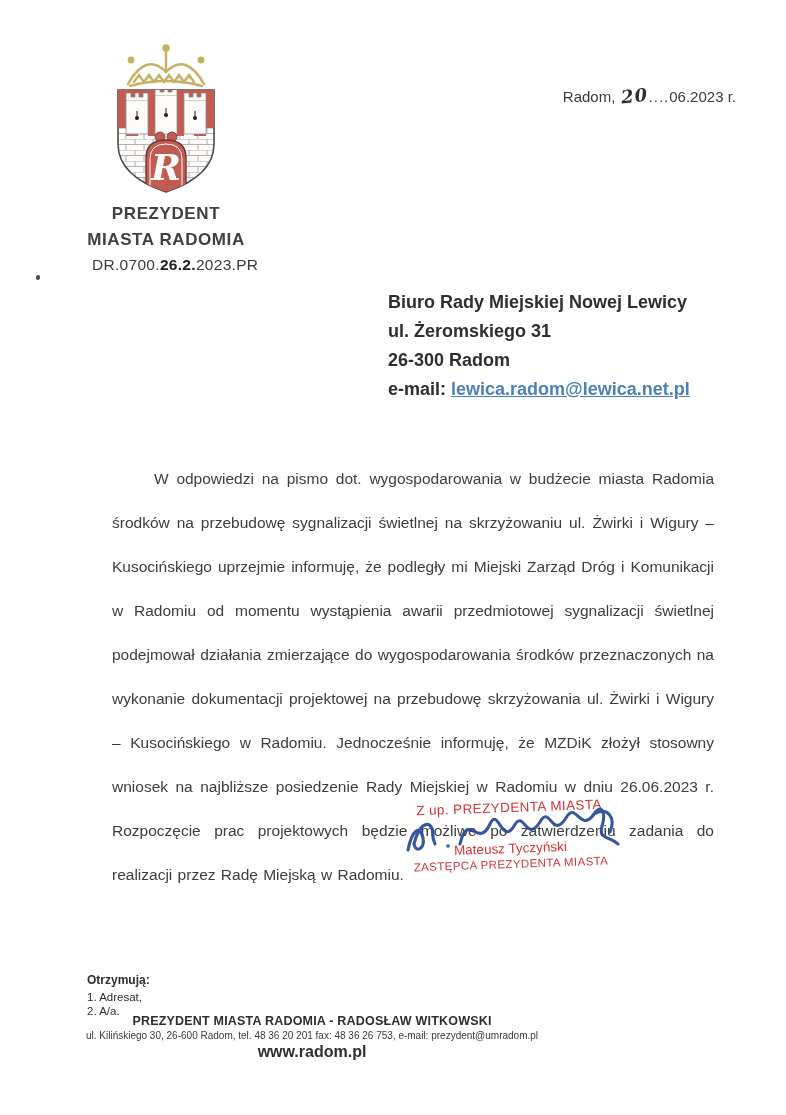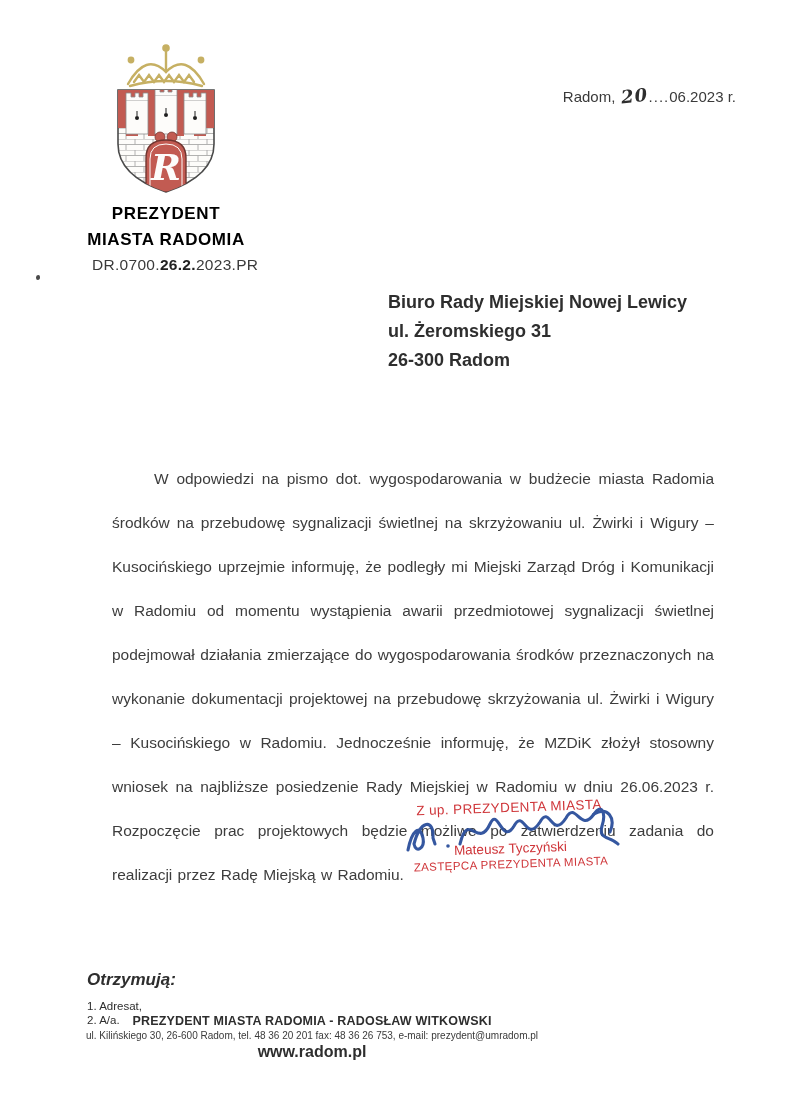--- a/index.html
+++ b/index.html
@@ -9,21 +9,21 @@
     font-family:"Liberation Sans","DejaVu Sans",sans-serif;
     color:#3b3b3b;
     -webkit-font-smoothing:antialiased;
   }
   .abs{position:absolute;}
 
   
   .crest{left:108px;top:40px;width:116px;height:158px;}
   .org-name{
     left:40px;top:201px;width:252px;text-align:center;
-    font-weight:bold;font-size:17px;line-height:26px;color:#000000;letter-spacing:.6px;
+    font-weight:bold;font-size:17px;line-height:26px;color:#404040;letter-spacing:.6px;
   }
   .ref-line{left:92px;top:256px;font-size:15.5px;color:#3a3a3a;letter-spacing:.3px;}
   .ref-line b{color:#222;}
   .margin-speck{left:36px;top:275px;width:4px;height:5px;background:#4a4a4a;border-radius:50% 40% 55% 45%;}
 
   .date-line{right:50px;top:85px;font-size:15px;color:#3a3a3a;}
   .hand-day{
     font-family:"DejaVu Serif",serif;font-style:italic;font-weight:bold;
     font-size:18px;color:#2e2e2e;display:inline-block;transform:rotate(-6deg);
     letter-spacing:1px;margin:0 1px;
@@ -47,21 +47,21 @@
     left:385px;top:800px;width:250px;text-align:center;
     color:var(--stamp-red);transform:rotate(-2deg);
   }
   .stamp-l1{font-size:13.5px;letter-spacing:.4px;margin-bottom:26px;}
   .stamp-name{font-size:13.5px;margin-bottom:2px;}
   .stamp-title{font-size:11.5px;letter-spacing:.4px;}
   .sig-svg{left:398px;top:788px;width:232px;height:92px;pointer-events:none;}
 
   
   .distribution{left:87px;top:973px;font-size:11.5px;color:#2e2e2e;line-height:14px;}
-  .distribution .d-head{font-weight:bold;font-size:17px;margin-bottom:12px;font-style:italic;}
+  .distribution .d-head{font-weight:bold;font-size:12px;margin-bottom:3px;}
 
   
   .footer{left:0;top:1014px;width:624px;text-align:center;color:#2e2e2e;}
   .footer .f1{font-weight:bold;font-size:12.5px;letter-spacing:.2px;}
   .footer .f2{font-size:10px;margin-top:2px;color:#3a3a3a;}
   .footer .f3{font-weight:bold;font-size:16px;margin-top:2px;}
 </style>
 </head>
 <body>
 
@@ -132,20 +132,21 @@
 
 <div class="abs margin-speck"></div>
 
 <div class="abs date-line"><span>Radom,</span>
   <span class="hand-day">20</span><span class="date-dots">....</span><span>06.2023 r.</span></div>
 
 <div class="abs recipient">
   <div class="r-line">Biuro Rady Miejskiej Nowej Lewicy</div>
   <div class="r-line">ul. Żeromskiego 31</div>
   <div class="r-line">26-300 Radom</div>
+  <div class="r-line"><span>e-mail: </span><a class="email-link">lewica.radom@lewica.net.pl</a></div>
 </div>
 
 <p class="abs body-par">W odpowiedzi na pismo dot. wygospodarowania w budżecie miasta Radomia środków na przebudowę sygnalizacji świetlnej na skrzyżowaniu ul. Żwirki i Wigury – Kusocińskiego uprzejmie informuję, że podległy mi Miejski Zarząd Dróg i Komunikacji w Radomiu od momentu wystąpienia awarii przedmiotowej sygnalizacji świetlnej podejmował działania zmierzające do wygospodarowania środków przeznaczonych na wykonanie dokumentacji projektowej na przebudowę skrzyżowania ul. Żwirki i Wigury – Kusocińskiego w Radomiu. Jednocześnie informuję, że MZDiK złożył stosowny wniosek na najbliższe posiedzenie Rady Miejskiej w Radomiu w dniu 26.06.2023 r. Rozpoczęcie prac projektowych będzie możliwe po zatwierdzeniu zadania do realizacji przez Radę Miejską w Radomiu.</p>
 
 <div class="abs stamp">
   <div class="stamp-l1">Z up. PREZYDENTA MIASTA</div>
   <div class="stamp-name">Mateusz Tyczyński</div>
   <div class="stamp-title">ZASTĘPCA PREZYDENTA MIASTA</div>
 </div>
 

